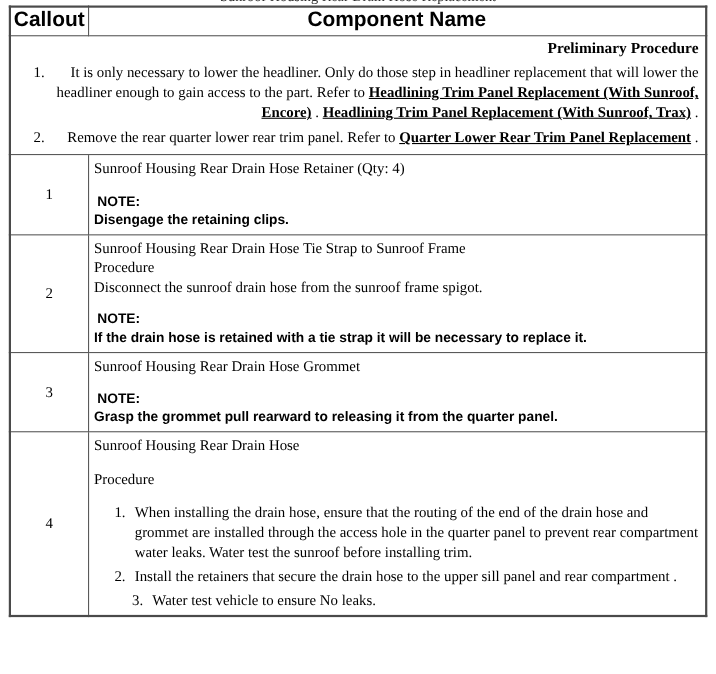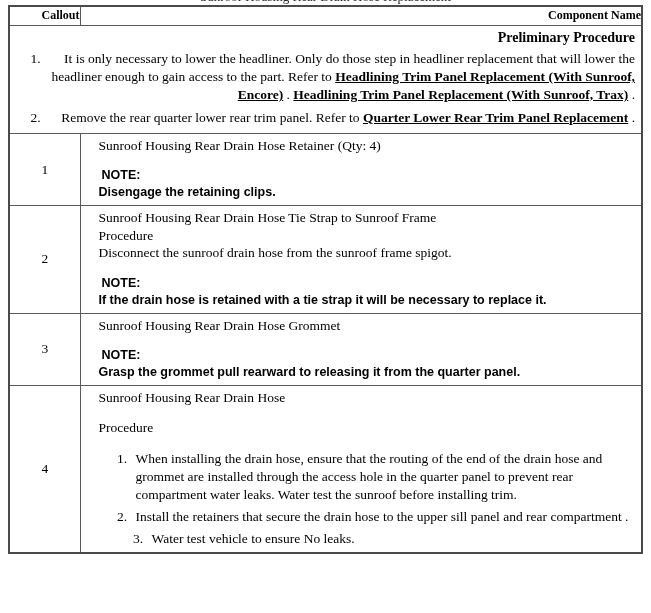--- a/index.html
+++ b/index.html
@@ -59,25 +59,25 @@
   }
   table.proc {
     border: 2px solid #4a4a4a;
   }
 
   col.c-callout { width: 71px; }
   col.c-name    { width: 562px; }
 
   th.hdr {
     font-weight: bold;
-    font-size: 12px;
-    text-align: right;
+    font-size: 19px;
+    text-align: center;
     padding: 2px 0 3px 0;
     line-height: 1.05;
-    font-family: Liberation Serif, serif;
+    font-family: Liberation Sans, sans-serif;
   }
 
   td.prelim {
     padding: 3px 6px 4px 4px;
     vertical-align: top;
     text-align: right;
   }
   .prelim-title {
     font-weight: bold;
     font-size: 14px;
@@ -102,21 +102,21 @@
     text-decoration: underline;
   }
 
   td.callout-num {
     text-align: center;
     vertical-align: middle;
     font-size: 13.5px;
   }
 
   td.comp {
-    padding: 3px 6px 4px 18px;
+    padding: 3px 6px 4px 5px;
     vertical-align: top;
     font-size: 13.5px;
     line-height: 1.3;
   }
 
   .comp-title { margin: 0; }
   .proc-label {
     font-weight: normal;
     margin: 0;
   }

